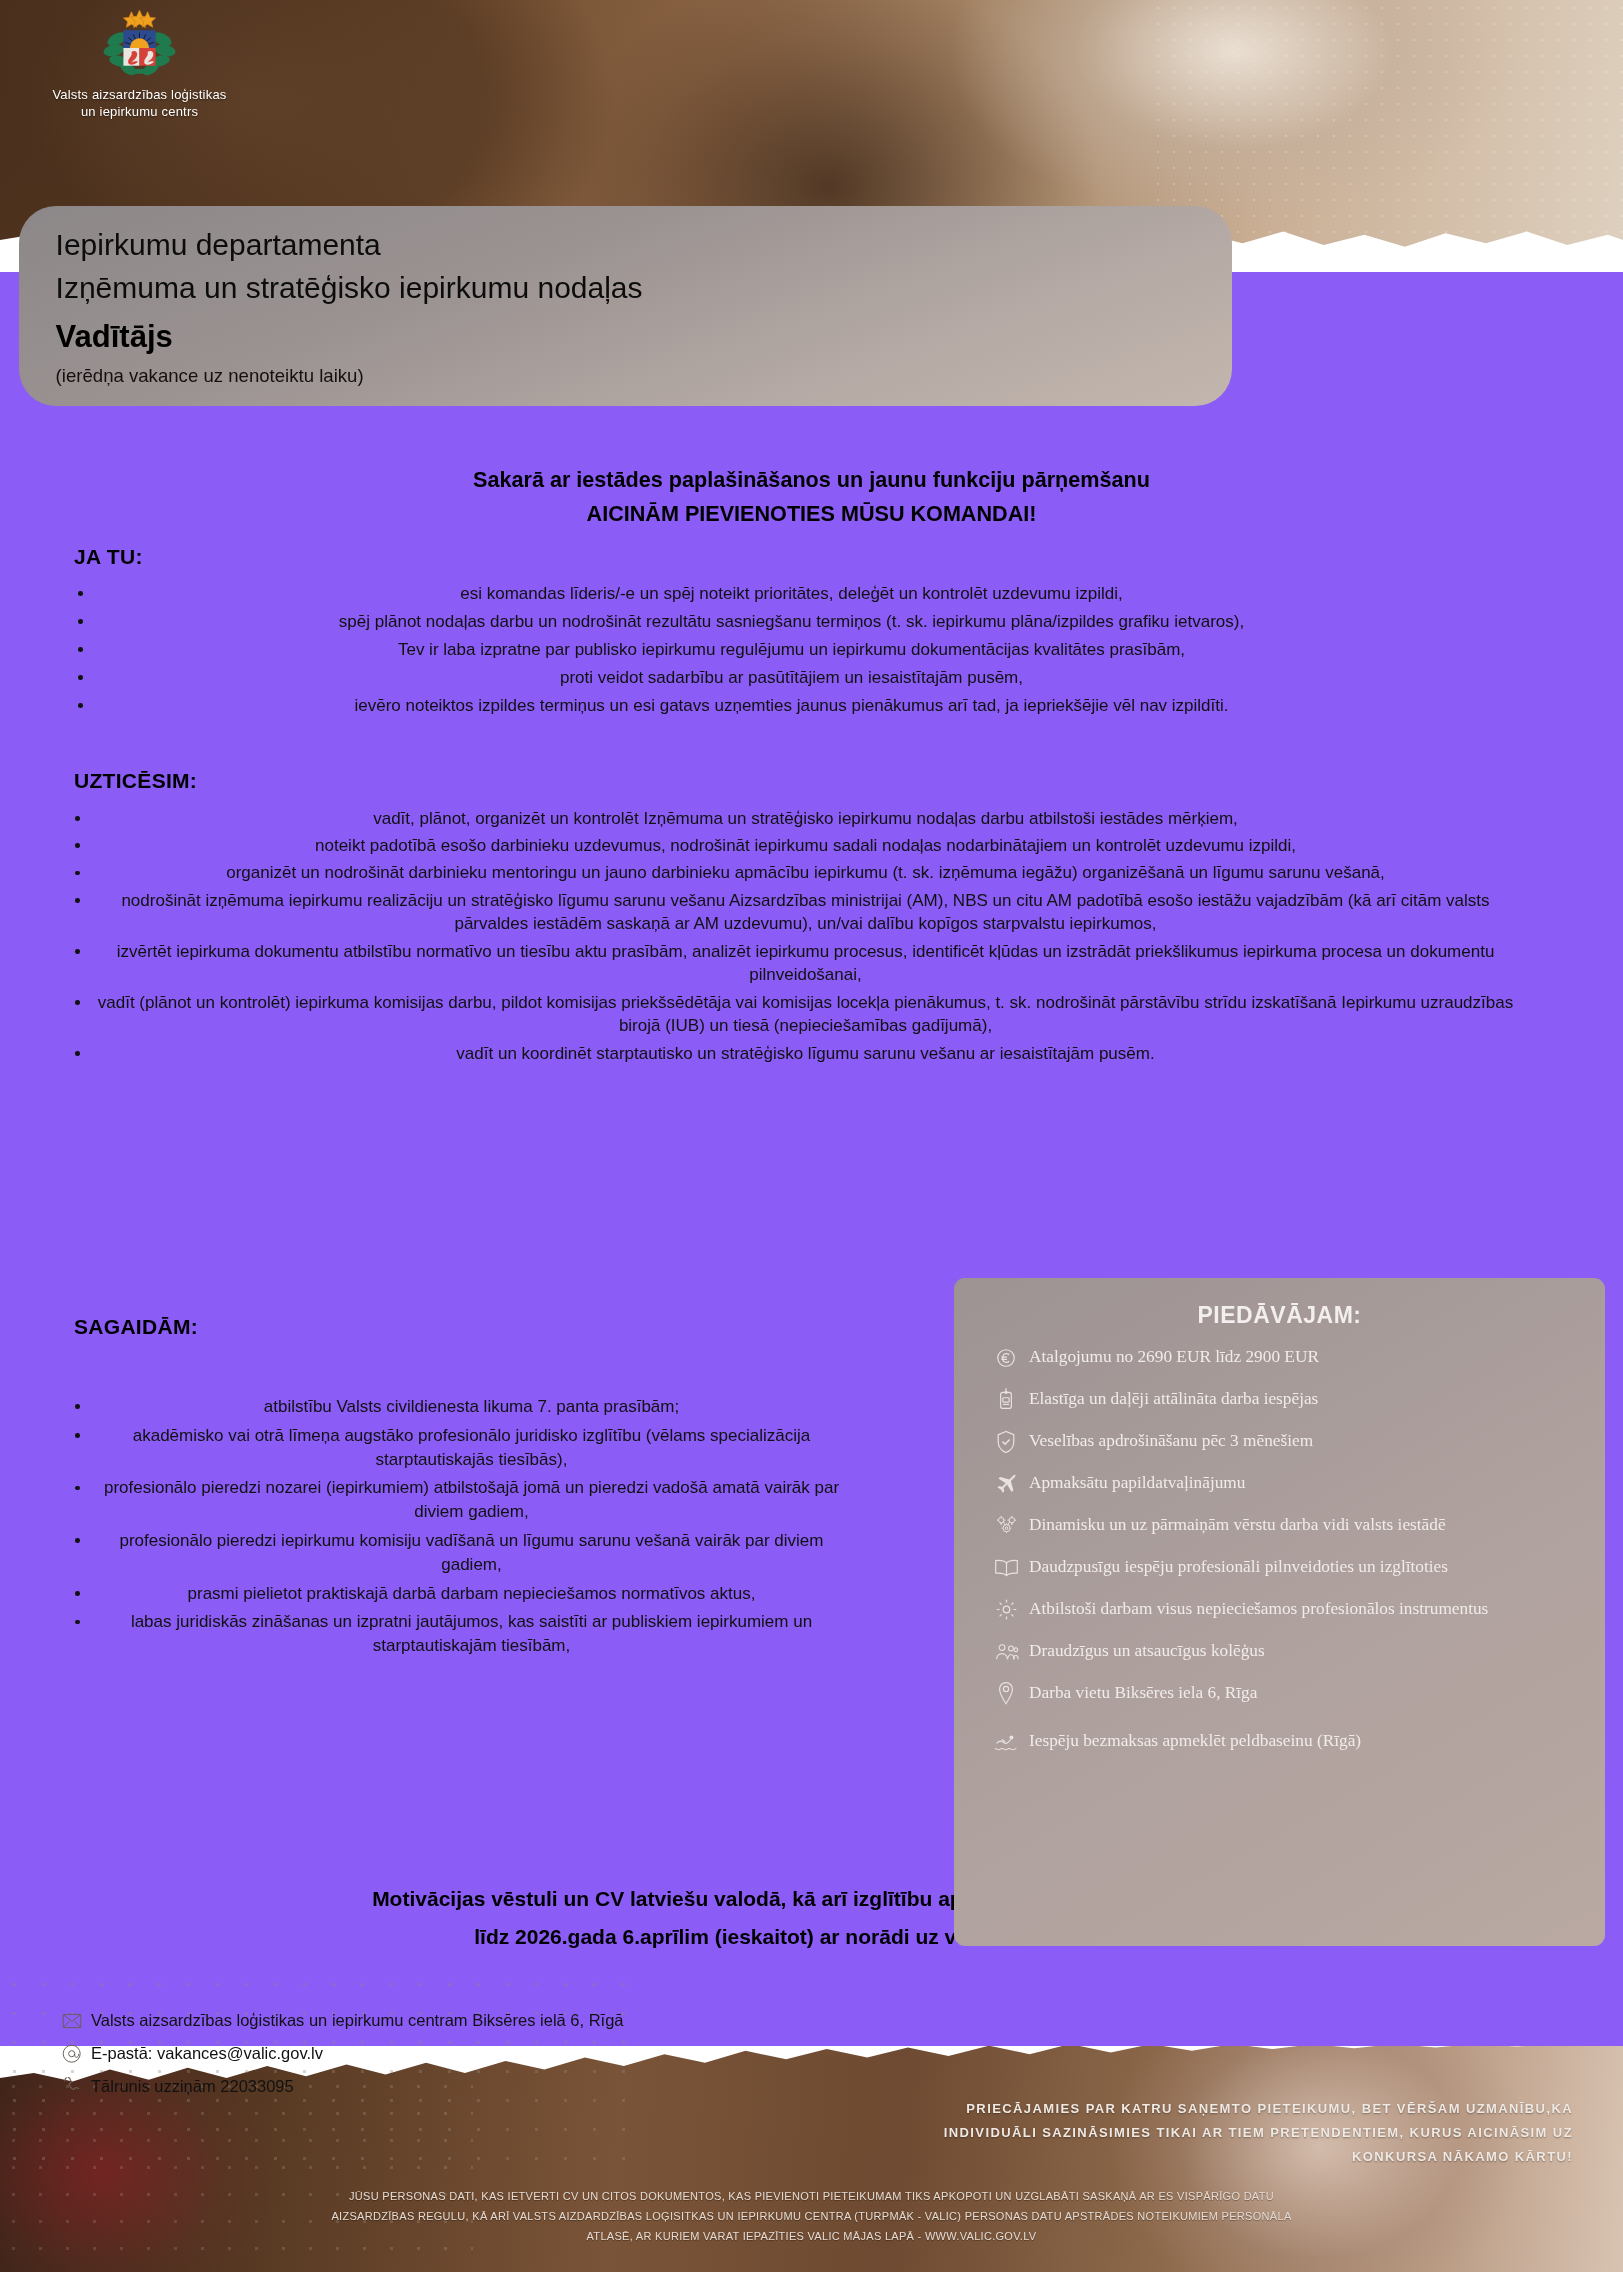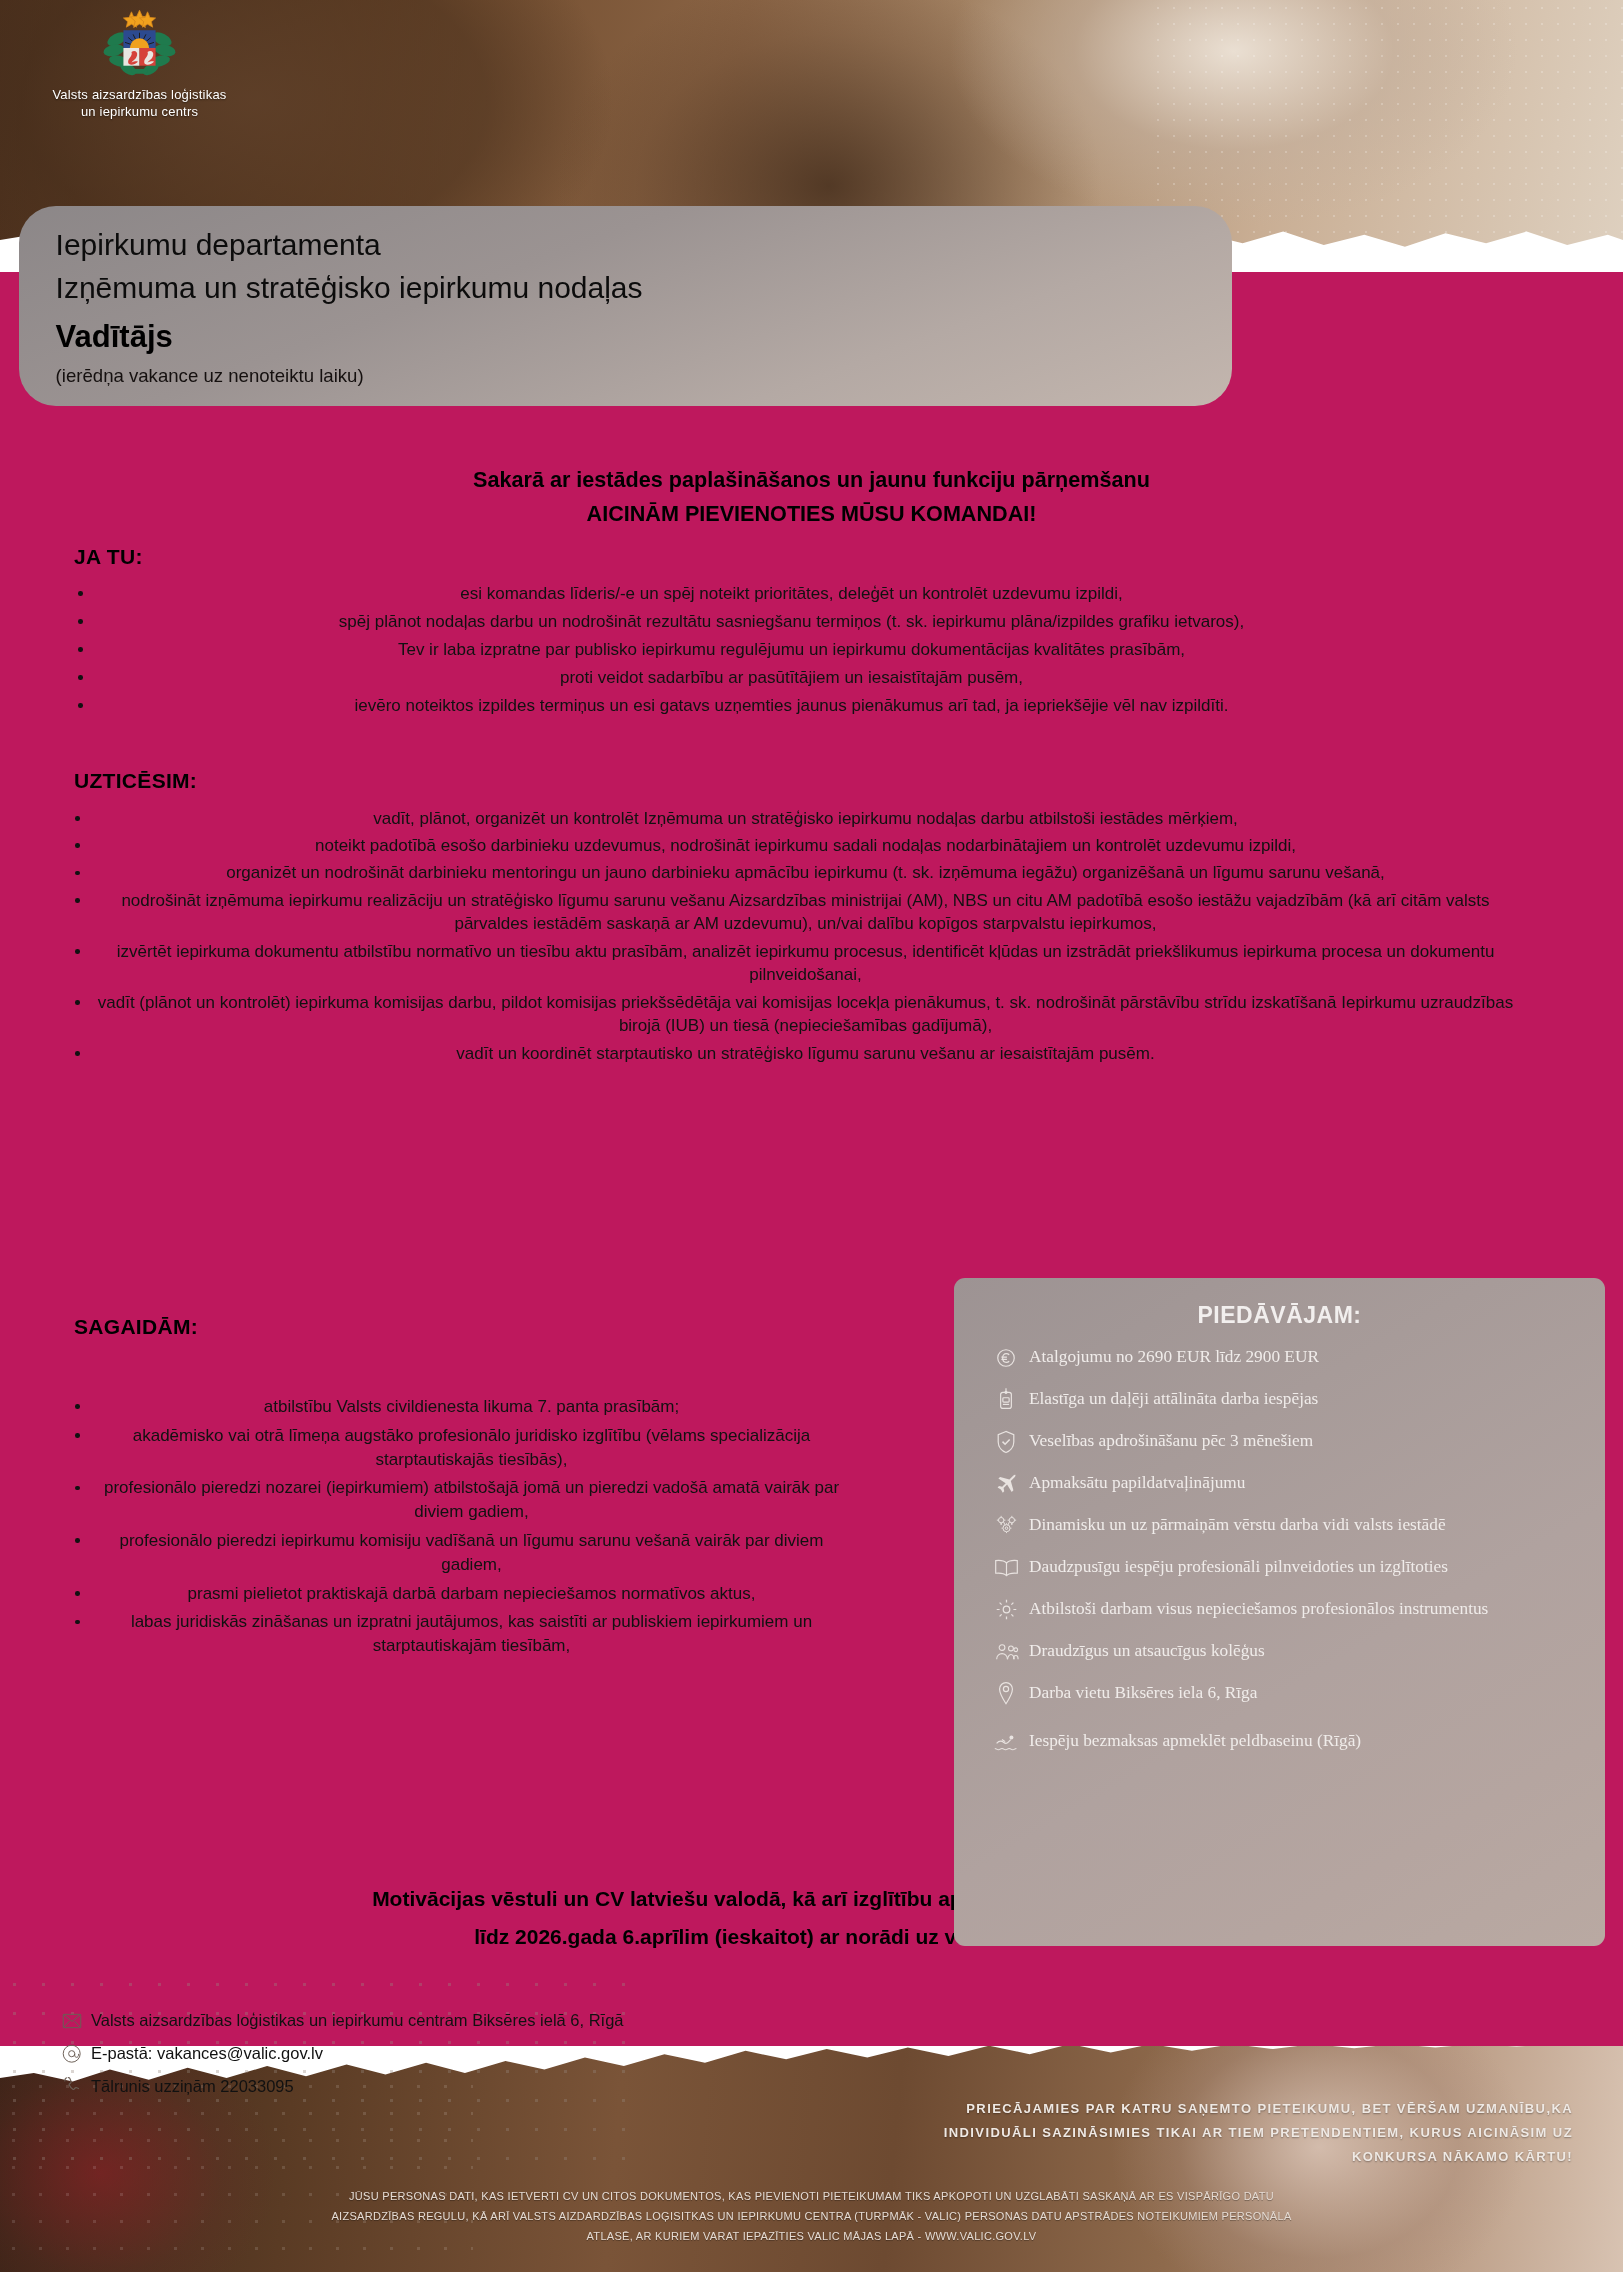--- a/index.html
+++ b/index.html
@@ -7,21 +7,21 @@
     width: 1623px;
     height: 2273px;
     font-family: "Liberation Sans", sans-serif;
     background: #ffffff;
     overflow: hidden;
   }
   .page {
     position: relative;
     width: 1623px;
     height: 2273px;
-    background: #be185d;
+    background: #8b5cf6;
     overflow: hidden;
   }
 
   
   .hero {
     position: absolute;
     left: 0; top: 0;
     width: 1623px; height: 254px;
     background:
       radial-gradient(ellipse 355px 220px at 1234px 51px, rgba(236,226,214,0.95) 0%, rgba(196,176,158,0.55) 45%, rgba(120,88,62,0.0) 80%),

